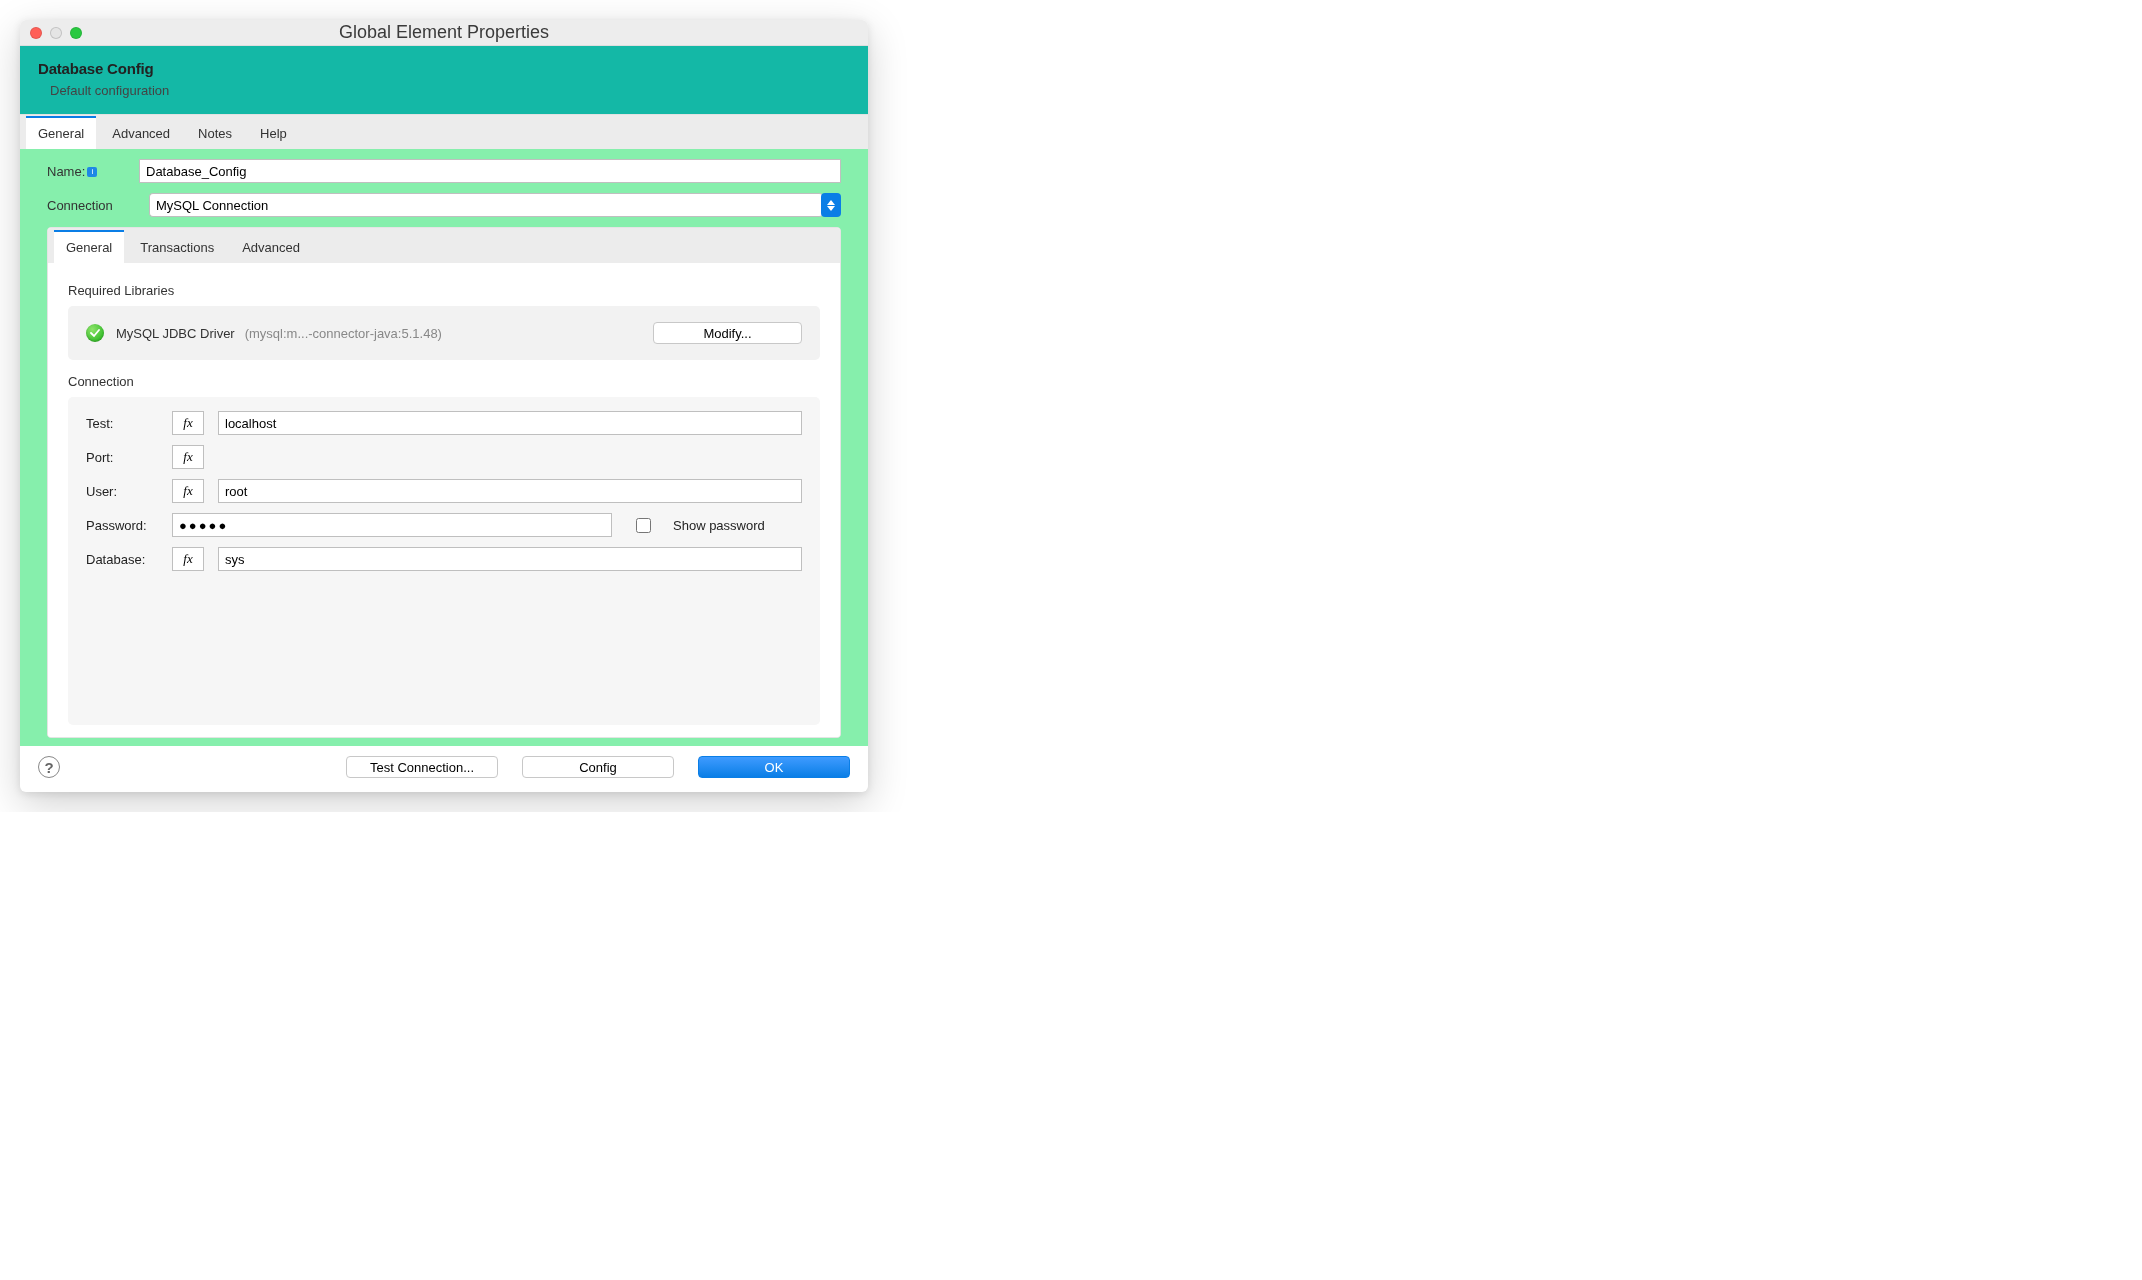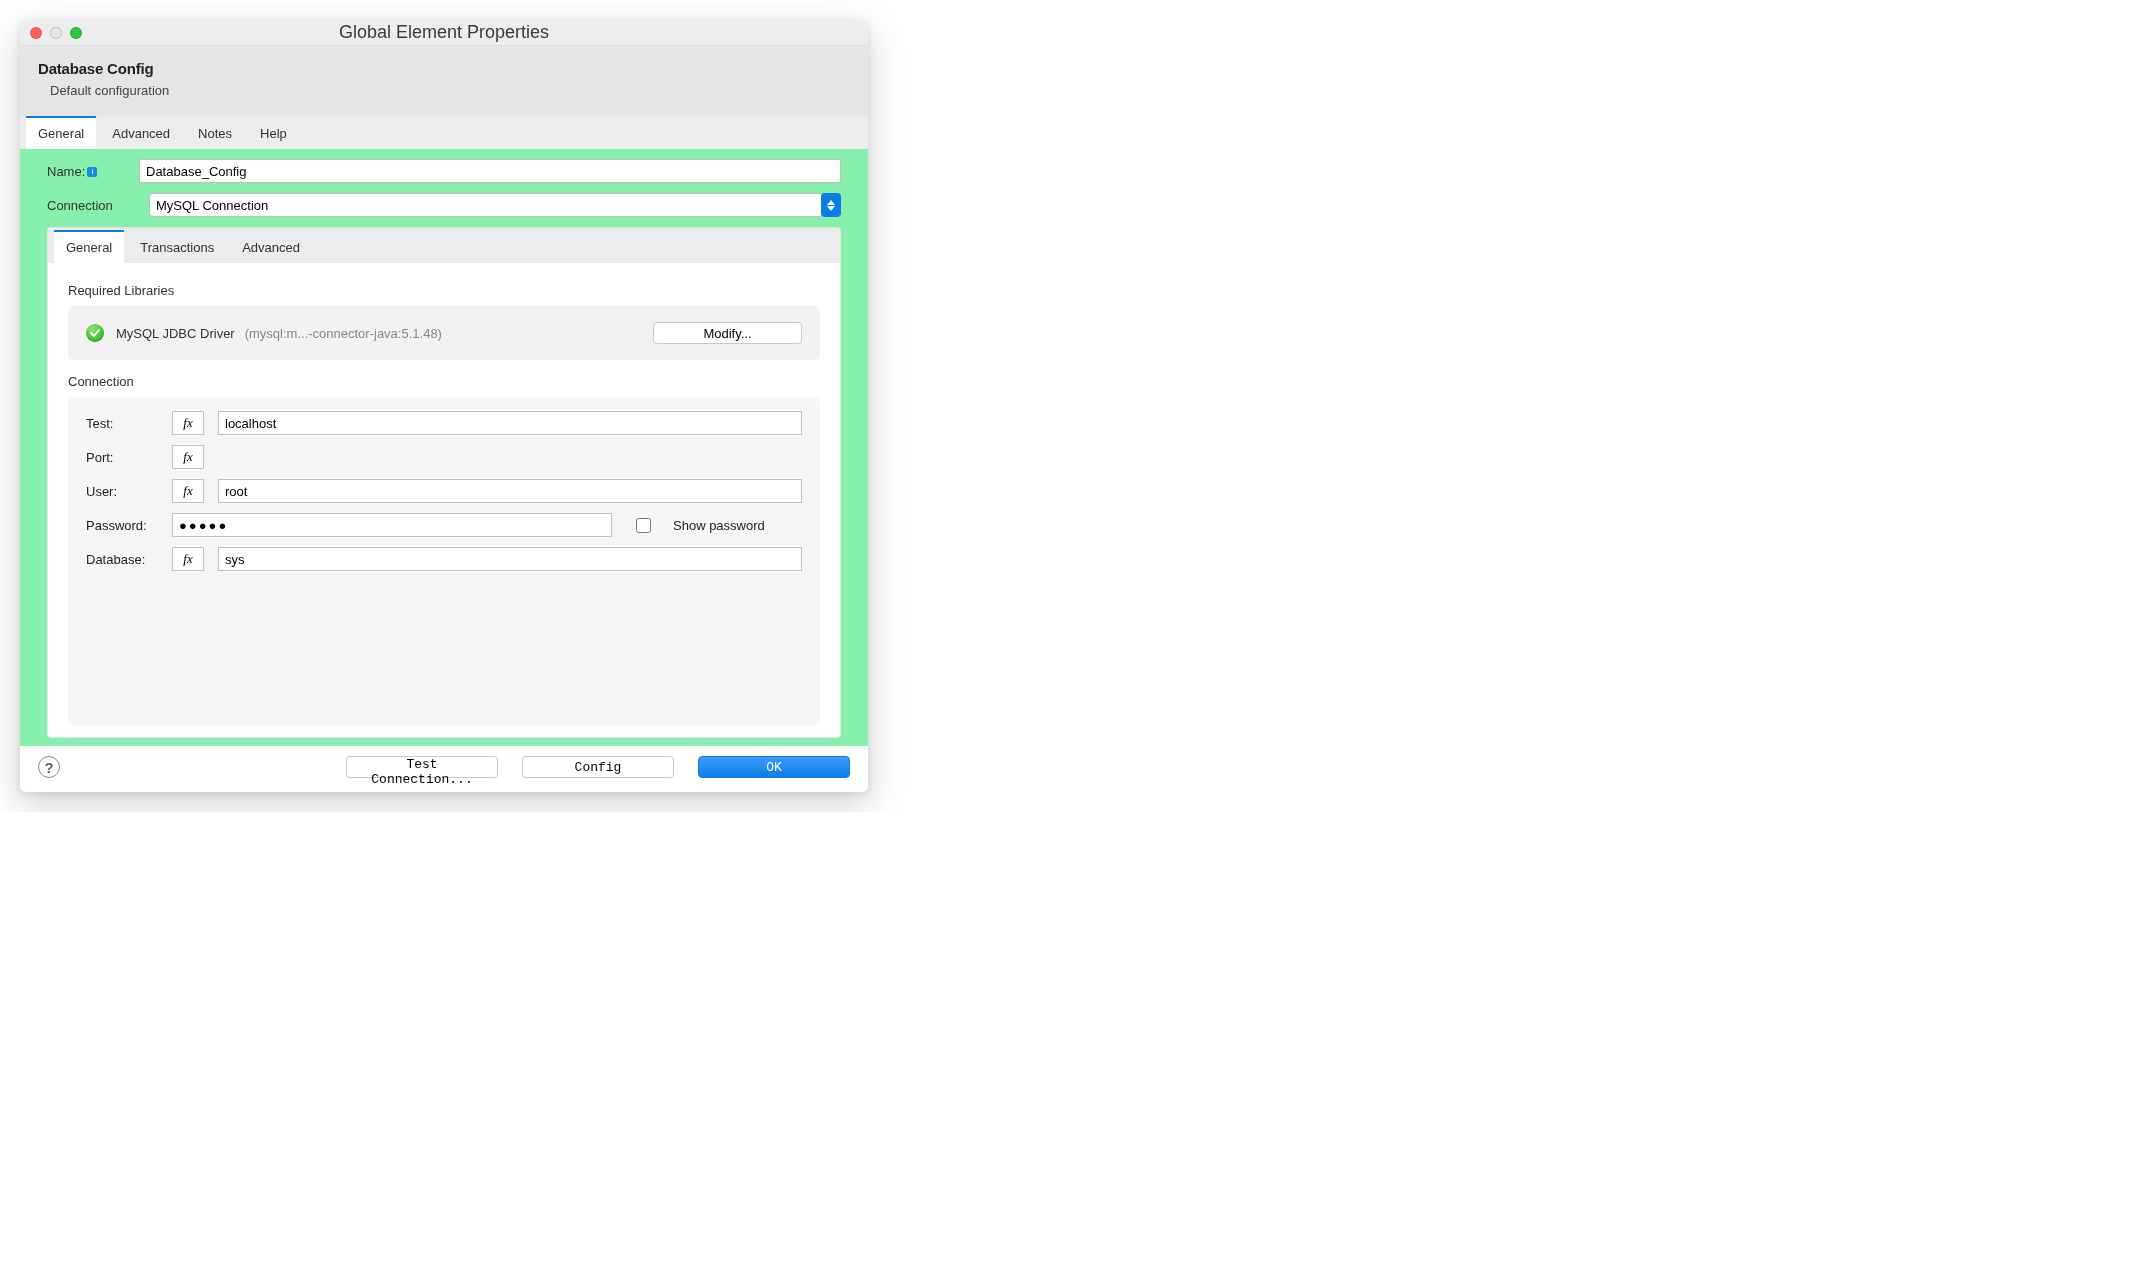--- a/index.html
+++ b/index.html
@@ -27,21 +27,21 @@
   position: relative;
 }
 .traffic { display: flex; gap: 8px; position: absolute; left: 10px; }
 .dot { width: 12px; height: 12px; border-radius: 50%; }
 .dot.red { background: #ff5f57; border: 0.5px solid rgba(0,0,0,0.1);}
 .dot.grey { background: #e5e5e5; border: 0.5px solid rgba(0,0,0,0.15);}
 .dot.green { background: #28c940; border: 0.5px solid rgba(0,0,0,0.1);}
 .titlebar-title { flex: 1; text-align: center; font-size: 18px; color: #3a3a3a; }
 .header {
   padding: 14px 18px 16px;
-  background: #e5e5e5;
+  background: #14b8a6;
 }
 .header h1 { font-size: 15px; font-weight: 700; letter-spacing: -0.2px; margin-bottom: 6px;}
 .header .sub { font-size: 13px; color: #444; padding-left: 12px;}
 .tabs-row {
   display: flex;
   background: #ececec;
   border-top: 1px solid #e2e2e2;
   padding-left: 6px;
   align-items: flex-end;
   height: 35px;
@@ -203,21 +203,20 @@
 .footer-btns { margin-left:auto; display:flex; gap:24px;}
 .btn {
   height: 22px;
   border: 1px solid #c8c8c8;
   background: #fff;
   border-radius: 4px;
   font-size: 13px;
   padding: 0 10px;
   width: 152px;
   cursor: pointer;
-  font-family: Liberation Mono, monospace;
 }
 .btn.primary {
   background: linear-gradient(#3f9bff,#0a7ee6);
   border: 1px solid #0a7ee6;
   color: #fff;
 }
 </style>
 </head>
 <body>
 

